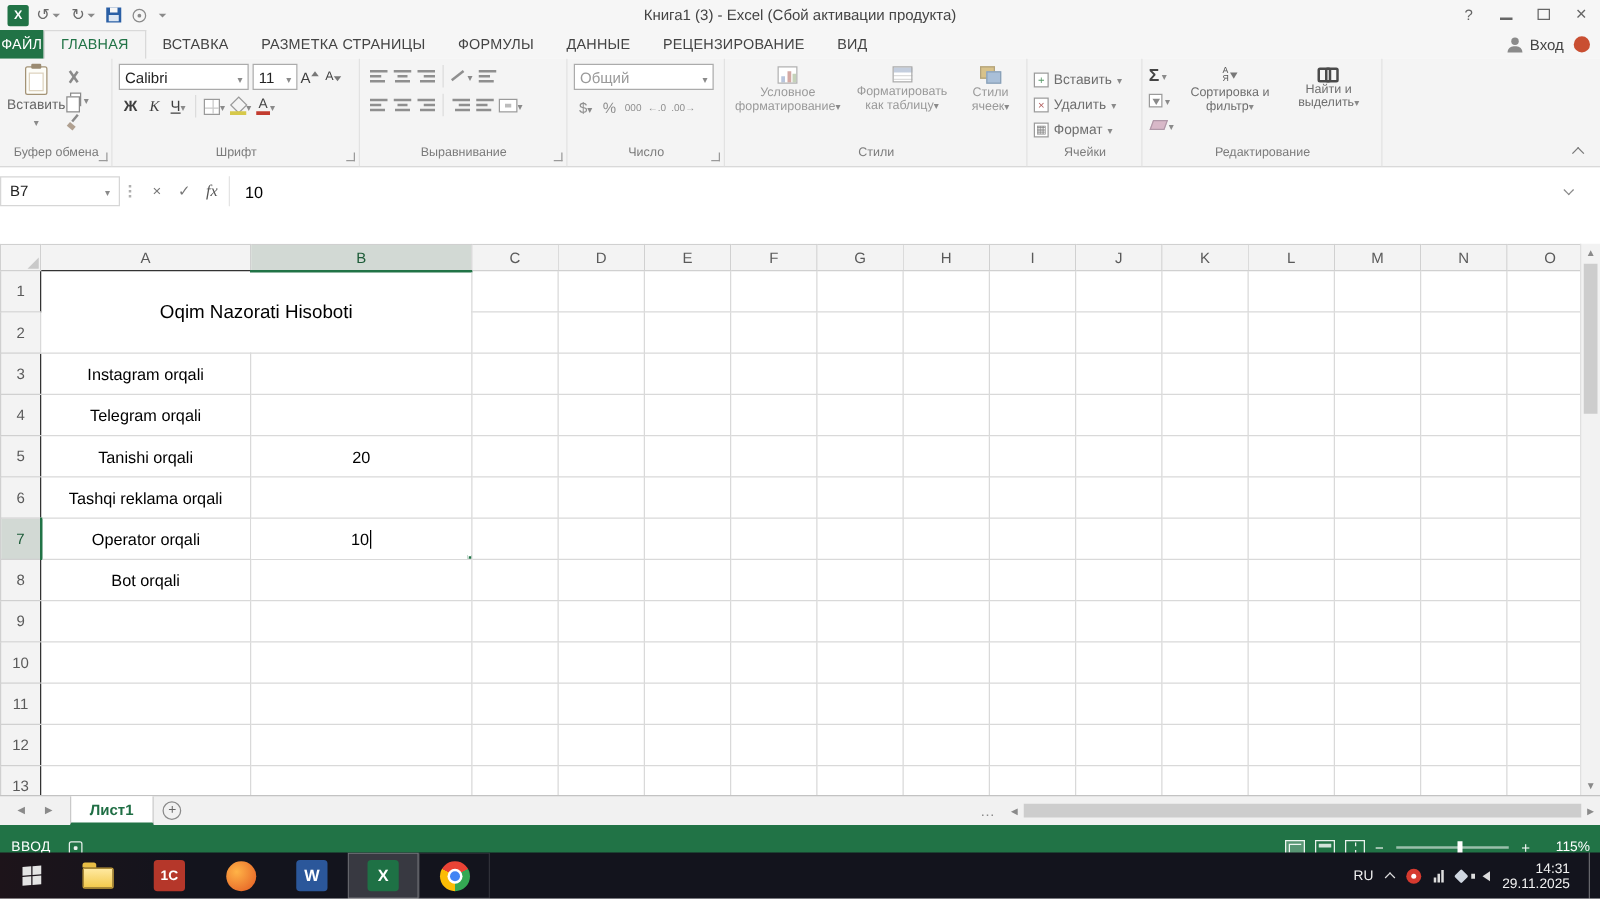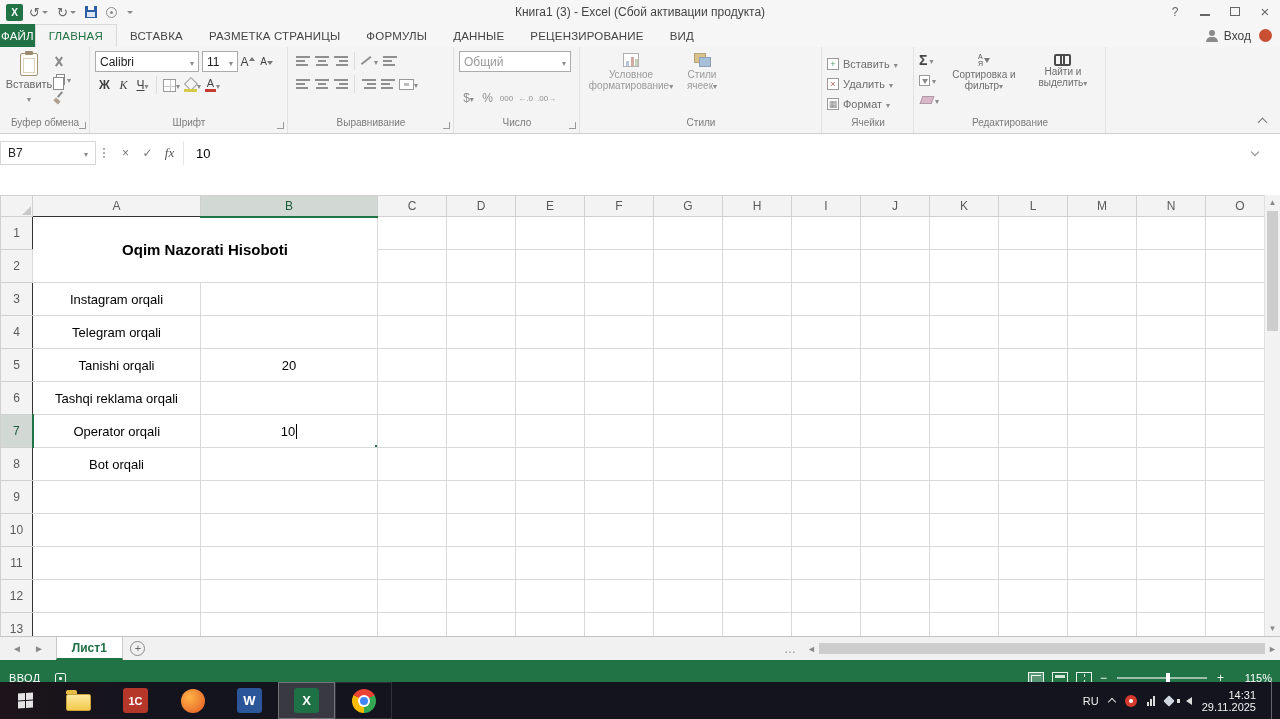--- a/index.html
+++ b/index.html
@@ -144,21 +144,21 @@
   table.sheet thead tr{height:21px}
   table.sheet thead th{background:#f3f3f3;border:1px solid #d0d0d0;font-weight:400;color:#5a5a5a;font-size:12px;position:relative}
   table.sheet thead th.hdr-dark-bottom{border-bottom:1px solid #333}
   table.sheet thead th.sel-col{background:#d2d9d4;color:#1d5c38;border-bottom:2px solid #217346}
   .corner-tri{position:absolute;right:1px;bottom:1px;width:0;height:0;border-left:9px solid transparent;border-bottom:9px solid #c9c9c9}
   table.sheet tbody tr{height:33px}
   table.sheet tbody th{background:#f3f3f3;border:1px solid #d0d0d0;border-right:1px solid #333;font-weight:400;color:#5a5a5a;font-size:12px}
   table.sheet tbody th.sel-row{background:#d2d9d4;color:#1d5c38;border-right:2px solid #217346}
   table.sheet td{border:1px solid #d9d9d9;text-align:center;vertical-align:middle;color:#000;background:#fff}
   td.boxed{border:1px solid #333}
-  td.merged{background:#858585;border:1px solid #333;font-weight:700;font-size:15px;color:#050505}
+  td.merged{background:#858585;border:1px solid #333;font-weight:400;font-size:15px;color:#050505}
   td.active-cell{border:2px solid #217346;position:relative;z-index:2}
   .caret{display:inline-block;width:1px;height:15px;background:#000;vertical-align:-3px;margin-left:1px}
   .fill-handle{position:absolute;right:-3px;bottom:-3px;width:6px;height:6px;background:#217346;border:1px solid #fff;z-index:3}
   .vscroll{position:absolute;right:0;top:0;width:16px;height:441px;background:#f2f2f2;border-left:1px solid #e0e0e0}
   .vscroll .arr{position:absolute;left:0;right:0;text-align:center;font-size:8px;color:#8a8a8a}
   .vscroll .arr.up{top:3px}.vscroll .arr.dn{bottom:3px}
   .vthumb{position:absolute;left:2px;right:2px;top:16px;height:120px;background:#cdcdcd}
 
   
   .tabsband{top:636px;height:24px;background:#f1f1f1;border-top:1px solid #c3c3c3;display:flex;align-items:stretch}
@@ -393,21 +393,21 @@
             <span class="drop"></span>
           </span>
       </div>
     </div>
     <div class="rg-label"><span>Выравнивание</span></div>
     <span class="launcher"></span>
   </div>
 
   <div class="rgroup g-num">
     <div class="rg-body col">
-      <div class="rrow" style="margin-bottom:16px">
+      <div class="rrow" style="margin-bottom:4px">
         <span class="combo" style="width:112px;color:#9a9a9a">
             <span>Общий</span>
             <span class="drop"></span>
           </span>
       </div>
       <div class="rrow">
         <span class="sbtn numtxt">
             <span>$</span>
             <span class="drop"></span>
           </span>
@@ -419,20 +419,24 @@
     </div>
     <div class="rg-label"><span>Число</span></div>
     <span class="launcher"></span>
   </div>
 
   <div class="rgroup g-styles">
     <div class="rg-body">
       <div class="bigbtn" style="width:92px">
         <span class="ic-cond"></span>
         <span class="cap"><span>Условное форматирование</span><span class="drop"></span></span>
+      </div>
+      <div class="bigbtn" style="width:94px">
+        <span class="ic-table"></span>
+        <span class="cap"><span>Форматировать как таблицу</span><span class="drop"></span></span>
       </div>
       <div class="bigbtn" style="width:50px">
         <span class="ic-cellst"></span>
         <span class="cap"><span>Стили ячеек</span><span class="drop"></span></span>
       </div>
     </div>
     <div class="rg-label"><span>Стили</span></div>
   </div>
 
   <div class="rgroup g-cells">

